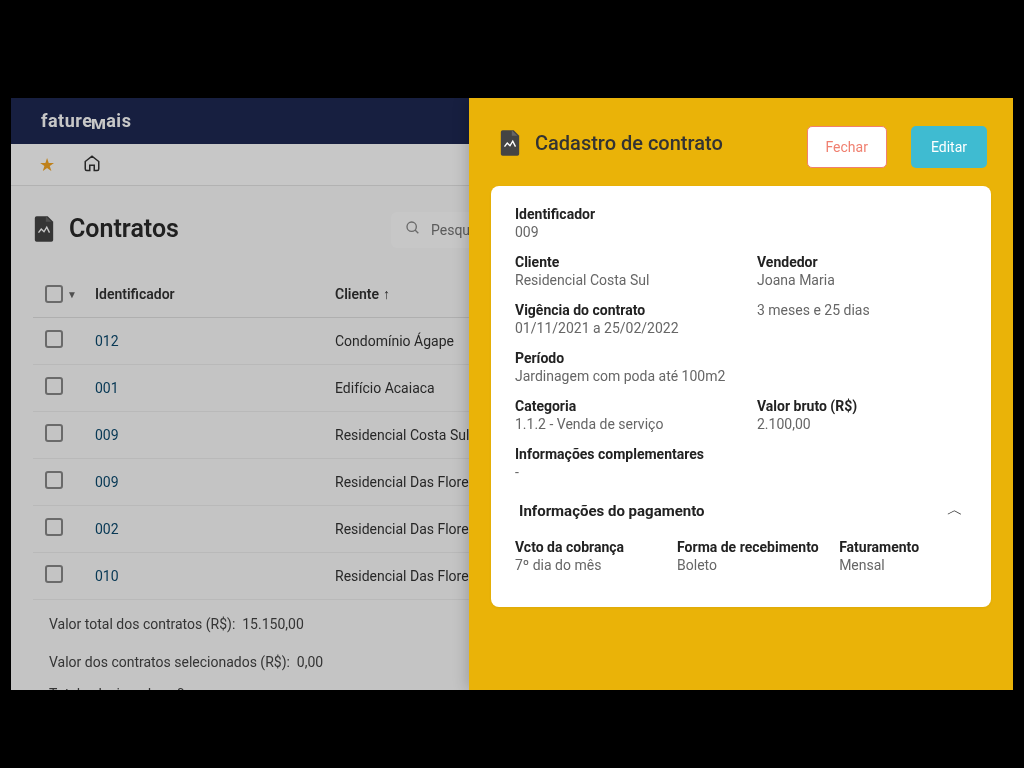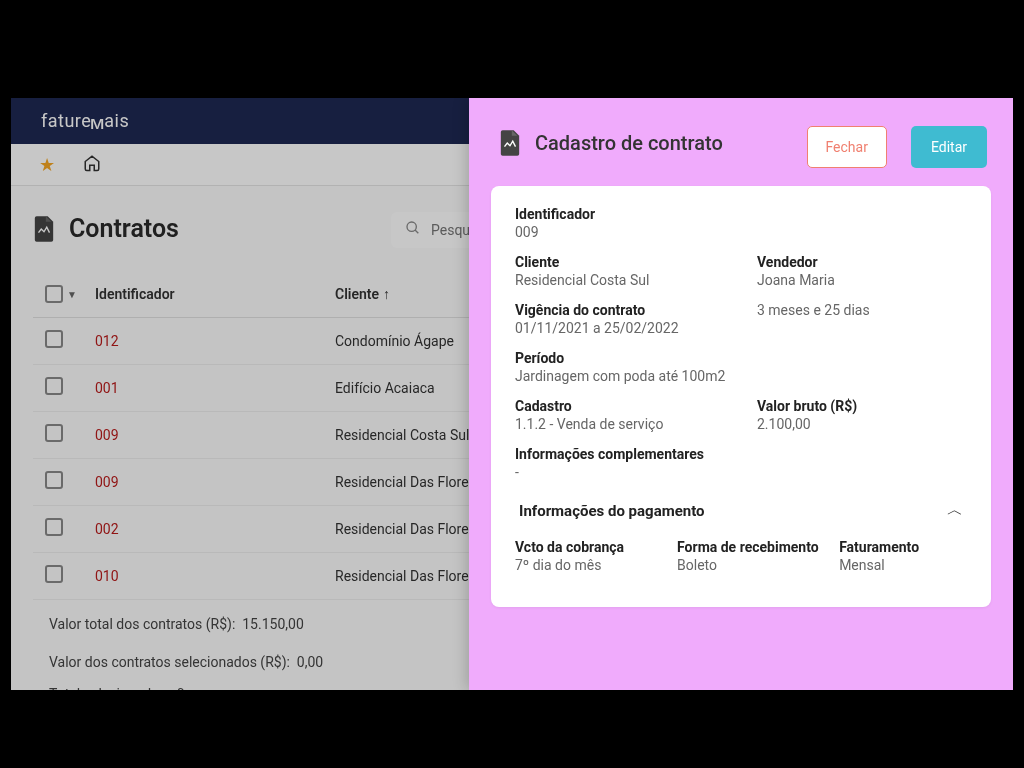--- a/index.html
+++ b/index.html
@@ -1,45 +1,45 @@
 <!DOCTYPE html>
 <html><head>
 <meta charset="utf-8">
 <style>
 * { box-sizing: border-box; margin: 0; padding: 0; font-family: -apple-system, BlinkMacSystemFont, "Segoe UI", Roboto, sans-serif; }
 body { background: #000; width: 1024px; height: 768px; overflow: hidden; position: relative; }
 .app-frame { position: absolute; top: 98px; left: 11px; width: 1002px; height: 592px; background: #f5f5f5; overflow: hidden; }
 .header-bar { background: #1e2852; height: 46px; display: flex; align-items: center; padding: 0 30px; }
-.logo { color: #fff; font-size: 18px; font-weight: 400; letter-spacing: 0.5px; }
+.logo { color: #fff; font-size: 18px; font-weight: 700; letter-spacing: 0.5px; }
 .nav-bar { background: #fff; height: 42px; display: flex; align-items: center; padding: 0 28px; gap: 28px; border-bottom: 1px solid #e5e5e5; }
 .star-icon { color: #f5a623; font-size: 18px; }
 .home-icon { color: #333; font-size: 18px; }
 .content { padding: 28px 22px; background: #fcfcfc; }
 .page-title-row { display: flex; align-items: center; gap: 14px; margin-bottom: 28px; }
 .page-title { font-size: 25px; font-weight: 600; color: #2a2a2a; }
 .search-box { position: absolute; left: 380px; top: 114px; background: #fff; border-radius: 6px; padding: 8px 14px; display: flex; align-items: center; gap: 10px; width: 230px; }
 .search-icon { color: #888; }
 .search-text { color: #aaa; font-size: 14px; outline: none; border: none; background: transparent; width: 100%; }
 .table { background: transparent; }
 .thead { display: flex; align-items: center; padding: 14px 12px; border-bottom: 1px solid #e0e0e0; }
 .th-check { width: 50px; display: flex; align-items: center; gap: 4px; }
 .th-id { width: 240px; font-weight: 600; font-size: 14px; color: #333; }
 .th-cli { width: 280px; font-weight: 600; font-size: 14px; color: #333; display: flex; align-items: center; gap: 4px; }
 .sort-arrow { font-size: 14px; }
 .tbody-row { display: flex; align-items: center; padding: 12px 12px; border-bottom: 1px solid #eee; }
 .td-check { width: 50px; }
-.td-id { width: 240px; font-size: 14px; color: #b91c1c; }
+.td-id { width: 240px; font-size: 14px; color: #0c4a6e; }
 .td-cli { width: 280px; font-size: 14px; color: #333; }
 .checkbox { width: 18px; height: 18px; border: 2px solid #888; border-radius: 3px; display: inline-block; }
 .dropdown-caret { font-size: 10px; color: #666; }
 .footer-row { padding: 16px 16px 6px; font-size: 14px; color: #444; }
 .footer-pag { display: flex; justify-content: space-between; align-items: center; padding: 10px 16px; font-size: 14px; color: #444; }
 .pag-right { display: flex; align-items: center; gap: 12px; }
 .overlay { position: absolute; top: 98px; left: 11px; width: 1002px; height: 592px; background: rgba(0,0,0,0.22); }
-.drawer { position: absolute; top: 98px; right: 11px; width: 544px; height: 592px; background: #f0abfc; box-shadow: -2px 0 14px rgba(0,0,0,0.2); }
+.drawer { position: absolute; top: 98px; right: 11px; width: 544px; height: 592px; background: #eab308; box-shadow: -2px 0 14px rgba(0,0,0,0.2); }
 .drawer-header { display: flex; align-items: center; justify-content: space-between; padding: 20px 26px 18px 30px; }
 .drawer-title-wrap { display: flex; align-items: center; gap: 14px; }
 .drawer-title { font-size: 20px; font-weight: 500; color: #333; }
 .drawer-actions { display: flex; gap: 24px; margin-top: 8px; }
 .btn-close { background: #fff; border: 1px solid #f08070; color: #f08070; padding: 7px 18px; border-radius: 5px; font-size: 14px; cursor: pointer; }
 .btn-edit { background: #3fbbd1; border: none; color: #fff; padding: 13px 20px; border-radius: 5px; font-size: 14px; cursor: pointer; }
 .drawer-body { padding: 0 22px; }
 .card { background: #fff; border-radius: 8px; padding: 20px 24px; box-shadow: 0 1px 3px rgba(0,0,0,0.06); margin-bottom: 14px; }
 .field-label { font-size: 14px; font-weight: 700; color: #222; margin-bottom: 2px; }
 .field-value { font-size: 14px; color: #666; margin-bottom: 14px; }
@@ -189,21 +189,21 @@
           <div class="field-value">01/11/2021 a 25/02/2022</div>
         </div>
         <div class="col-r">
           <div class="field-value">3 meses e 25 dias</div>
         </div>
       </div>
       <div class="field-label">Período</div>
       <div class="field-value">Jardinagem com poda até 100m2</div>
       <div class="two-col">
         <div class="col-l">
-          <div class="field-label">Cadastro</div>
+          <div class="field-label">Categoria</div>
           <div class="field-value">1.1.2 - Venda de serviço</div>
         </div>
         <div class="col-r">
           <div class="field-label">Valor bruto (R$)</div>
           <div class="field-value"> 2.100,00</div>
         </div>
       </div>
       <div class="field-label">Informações complementares</div>
       <div class="field-value" style="margin-bottom:4px;">-</div>
 

